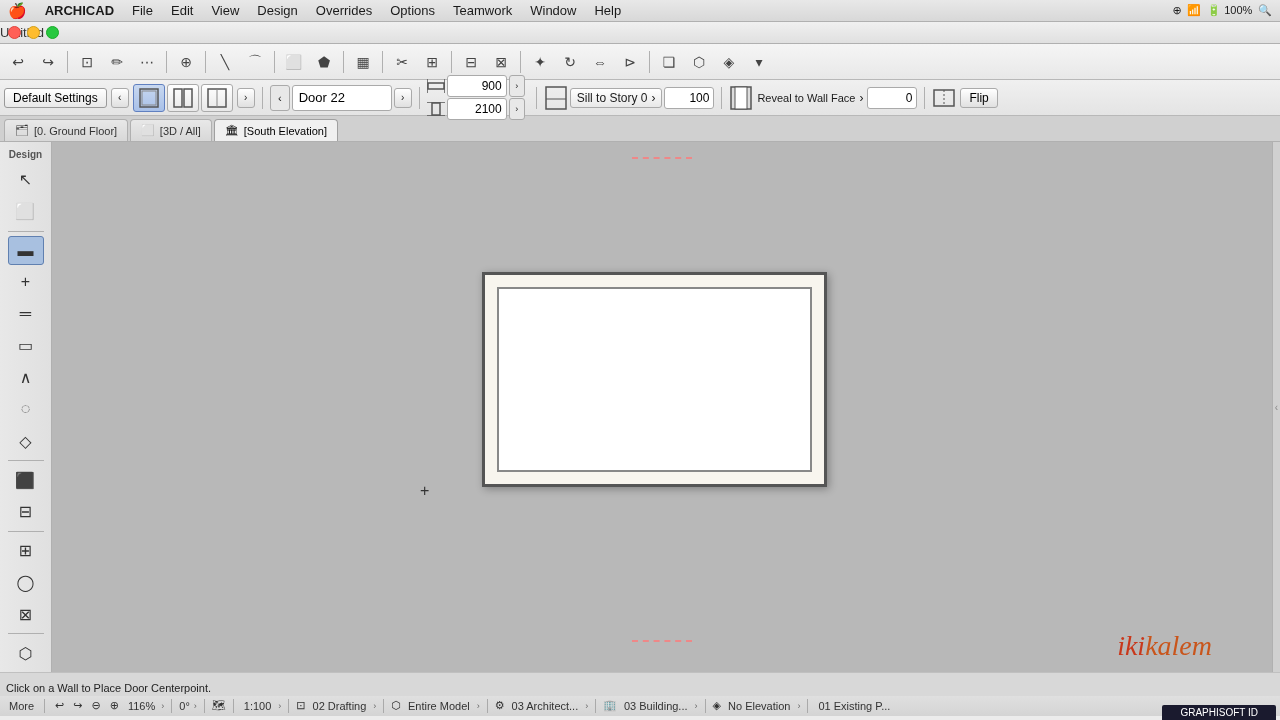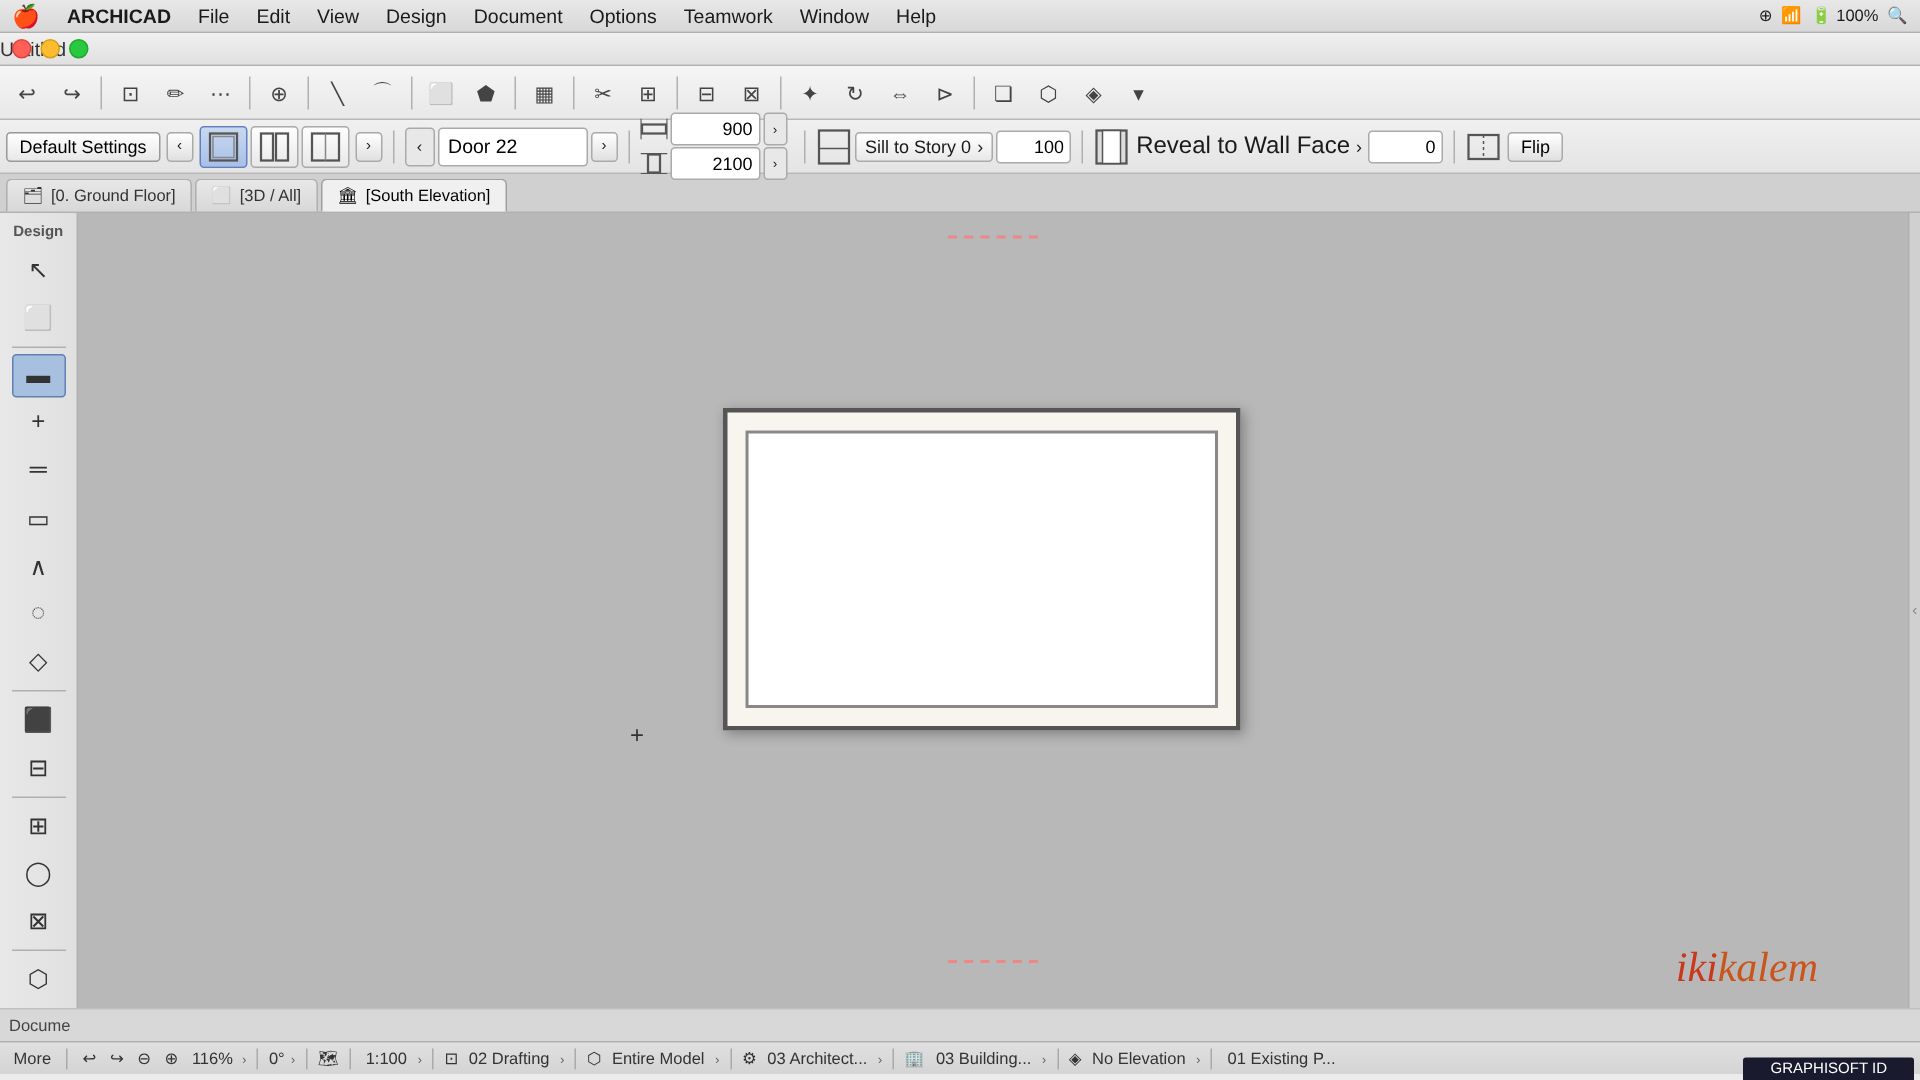--- a/index.html
+++ b/index.html
@@ -329,21 +329,21 @@
 </head>
 <body>
 
 <div class="mac-menubar">
   <span class="apple-logo">🍎</span>
   <span class="menu-item app-name">ARCHICAD</span>
   <span class="menu-item">File</span>
   <span class="menu-item">Edit</span>
   <span class="menu-item">View</span>
   <span class="menu-item">Design</span>
-  <span class="menu-item">Document</span>
+  <span class="menu-item">Overrides</span>
   <span class="menu-item">Options</span>
   <span class="menu-item">Teamwork</span>
   <span class="menu-item">Window</span>
   <span class="menu-item">Help</span>
   <span class="spacer"></span>
   <div class="right-icons">
     <span>⊕</span>
     <span>📶</span>
     <span>🔋 100%</span>
     <span>🔍</span>
@@ -460,21 +460,21 @@
     </div>
     <input class="dim-input" type="text" value="100" style="width: 50px;">
   </div>
   <div class="toolbar-separator"></div>
 
   <div style="display:flex;align-items:center;gap:4px;">
     <svg width="24" height="26" viewBox="0 0 24 26">
       <rect x="2" y="2" width="20" height="22" fill="#ddd" stroke="#555" stroke-width="1.5"></rect>
       <rect x="6" y="2" width="12" height="22" fill="white" stroke="#555" stroke-width="1"></rect>
     </svg>
-    <span style="font-size:16px;">Reveal to Wall Face</span>
+    <span style="font-size:11px;">Reveal to Wall Face</span>
     <span>›</span>
     <input class="dim-input" type="text" value="0" style="width: 50px;">
   </div>
   <div class="toolbar-separator"></div>
 
   <div style="display:flex;align-items:center;gap:4px;">
     <svg width="24" height="24" viewBox="0 0 24 24">
       <rect x="2" y="4" width="20" height="16" fill="none" stroke="#555" stroke-width="1.5"></rect>
       <line x1="12" y1="4" x2="12" y2="20" stroke="#555" stroke-width="1" stroke-dasharray="2,2"></line>
     </svg>
@@ -582,16 +582,17 @@
   <div class="status-separator"></div>
   <span>🏢</span>
   <span class="status-clickable">03 Building...</span>
   <span class="status-arrow">›</span>
   <div class="status-separator"></div>
   <span>◈</span>
   <span class="status-clickable">No Elevation</span>
   <span class="status-arrow">›</span>
   <div class="status-separator"></div>
   <span class="status-clickable">01 Existing P...</span>
+  <div style="position:absolute;bottom:24px;left:0;right:0;background:#d8d8d8;padding:2px 6px;font-size:11px;color:#222;">Click on a Wall to Place Door Centerpoint.</div>
   <div class="graphisoft-badge">
     <span>GRAPHISOFT ID</span>
   </div>
 </div>
 
 </body></html>

